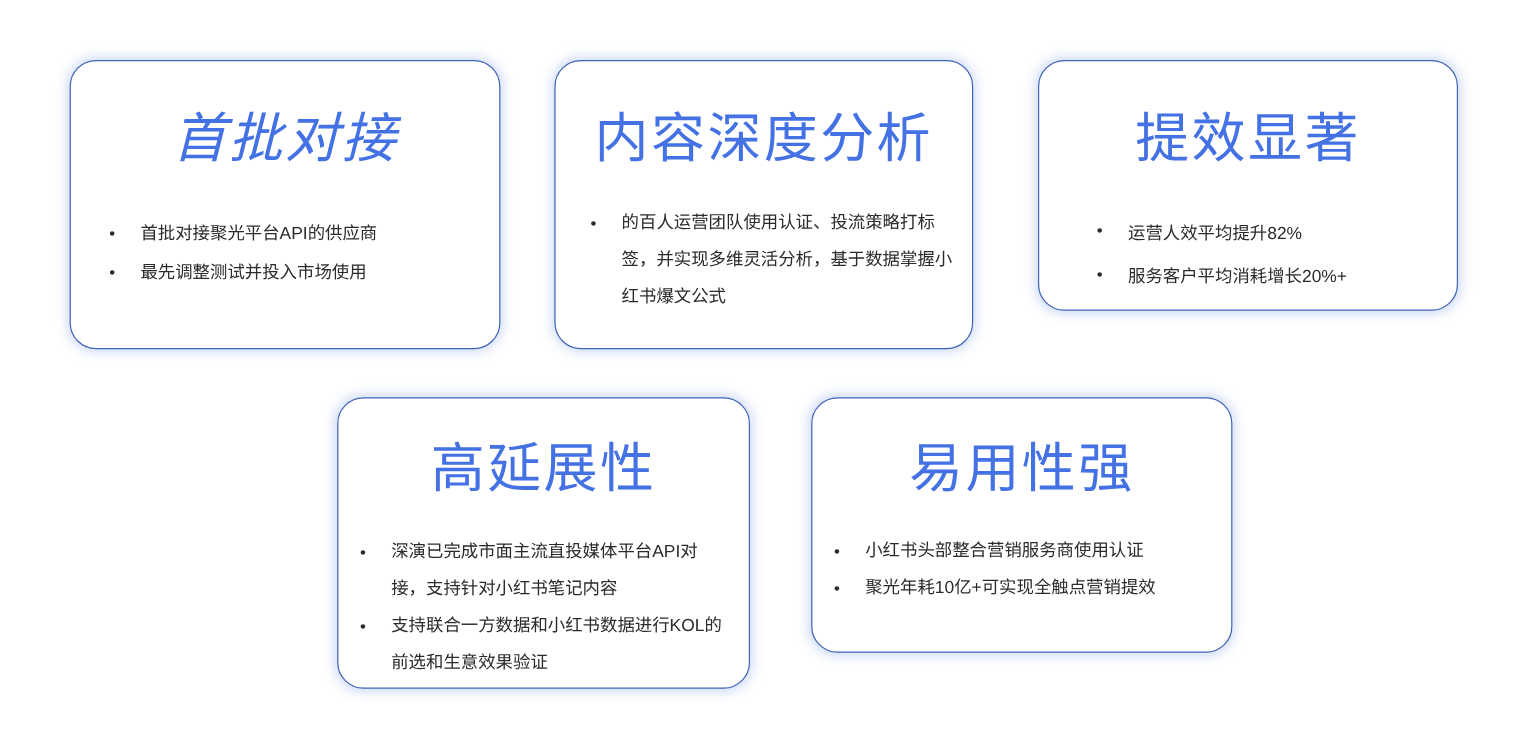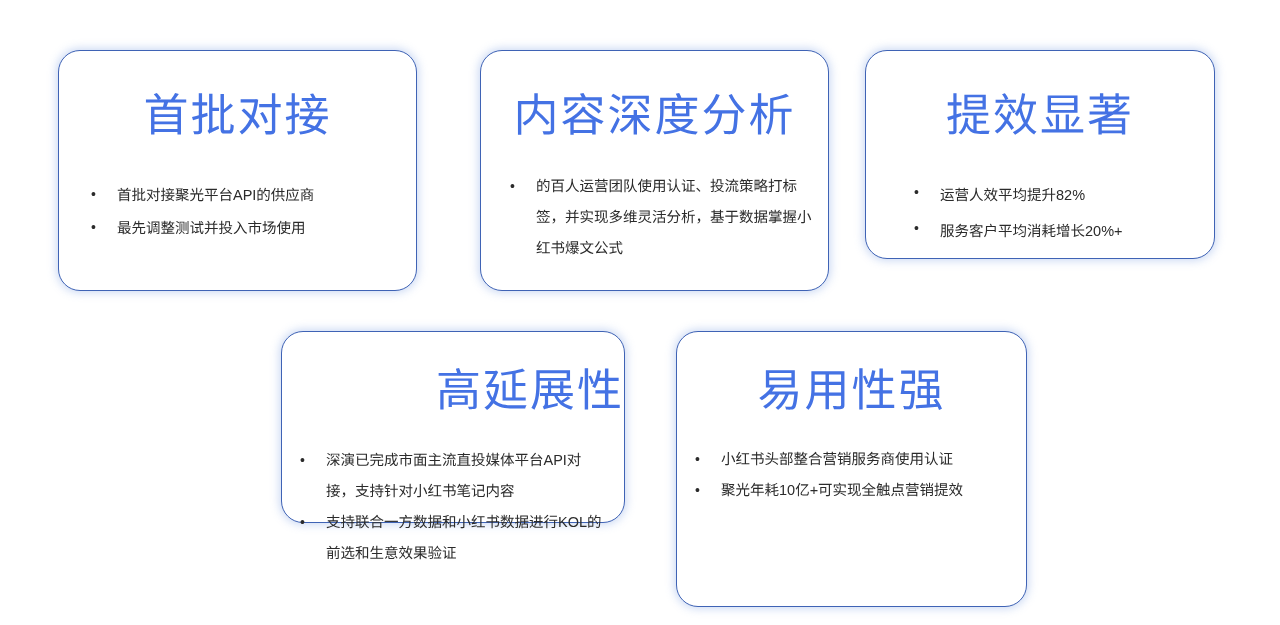--- a/index.html
+++ b/index.html
@@ -72,28 +72,28 @@
     user-select: none;
   }
 
   .bullet-text {
     flex: 1 1 auto;
   }
 
   
   
   #card-0 { left: 58px;  top: 50px;  width: 359px; height: 241px; }
-  #card-1 { left: 462px; top: 50px;  width: 349px; height: 241px; margin-left: 18px; }
+  #card-1 { left: 462px; top: 50px;  width: 349px; height: 241px; }
   #card-2 { left: 865px; top: 50px;  width: 350px; height: 209px; }
   
-  #card-3 { left: 281px; top: 331px; width: 344px; height: 192px; align-items: flex-end; }
-  #card-4 { left: 676px; top: 331px; width: 351px; height: 276px; }
+  #card-3 { left: 281px; top: 331px; width: 344px; height: 243px; }
+  #card-4 { left: 676px; top: 331px; width: 351px; height: 213px; }
 
   
-  #card-0 .card-title { margin-top: 39px; }
+  #card-0 .card-title { margin-top: 39px; font-style: italic; }
   #card-1 .card-title { margin-top: 39px; }
   #card-2 .card-title { margin-top: 39px; }
   #card-3 .card-title { margin-top: 33px; }
   #card-4 .card-title { margin-top: 33px; }
 
   
   #card-0 .bullets { margin-top: 37px; padding-left: 32px; padding-right: 18px; }
   #card-1 .bullets { margin-top: 29px; padding-left: 29px; padding-right: 14px; }
   #card-2 .bullets { margin-top: 35px; padding-left: 48px; padding-right: 18px; }
   #card-3 .bullets { margin-top: 28px; padding-left: 18px; padding-right: 14px; }

